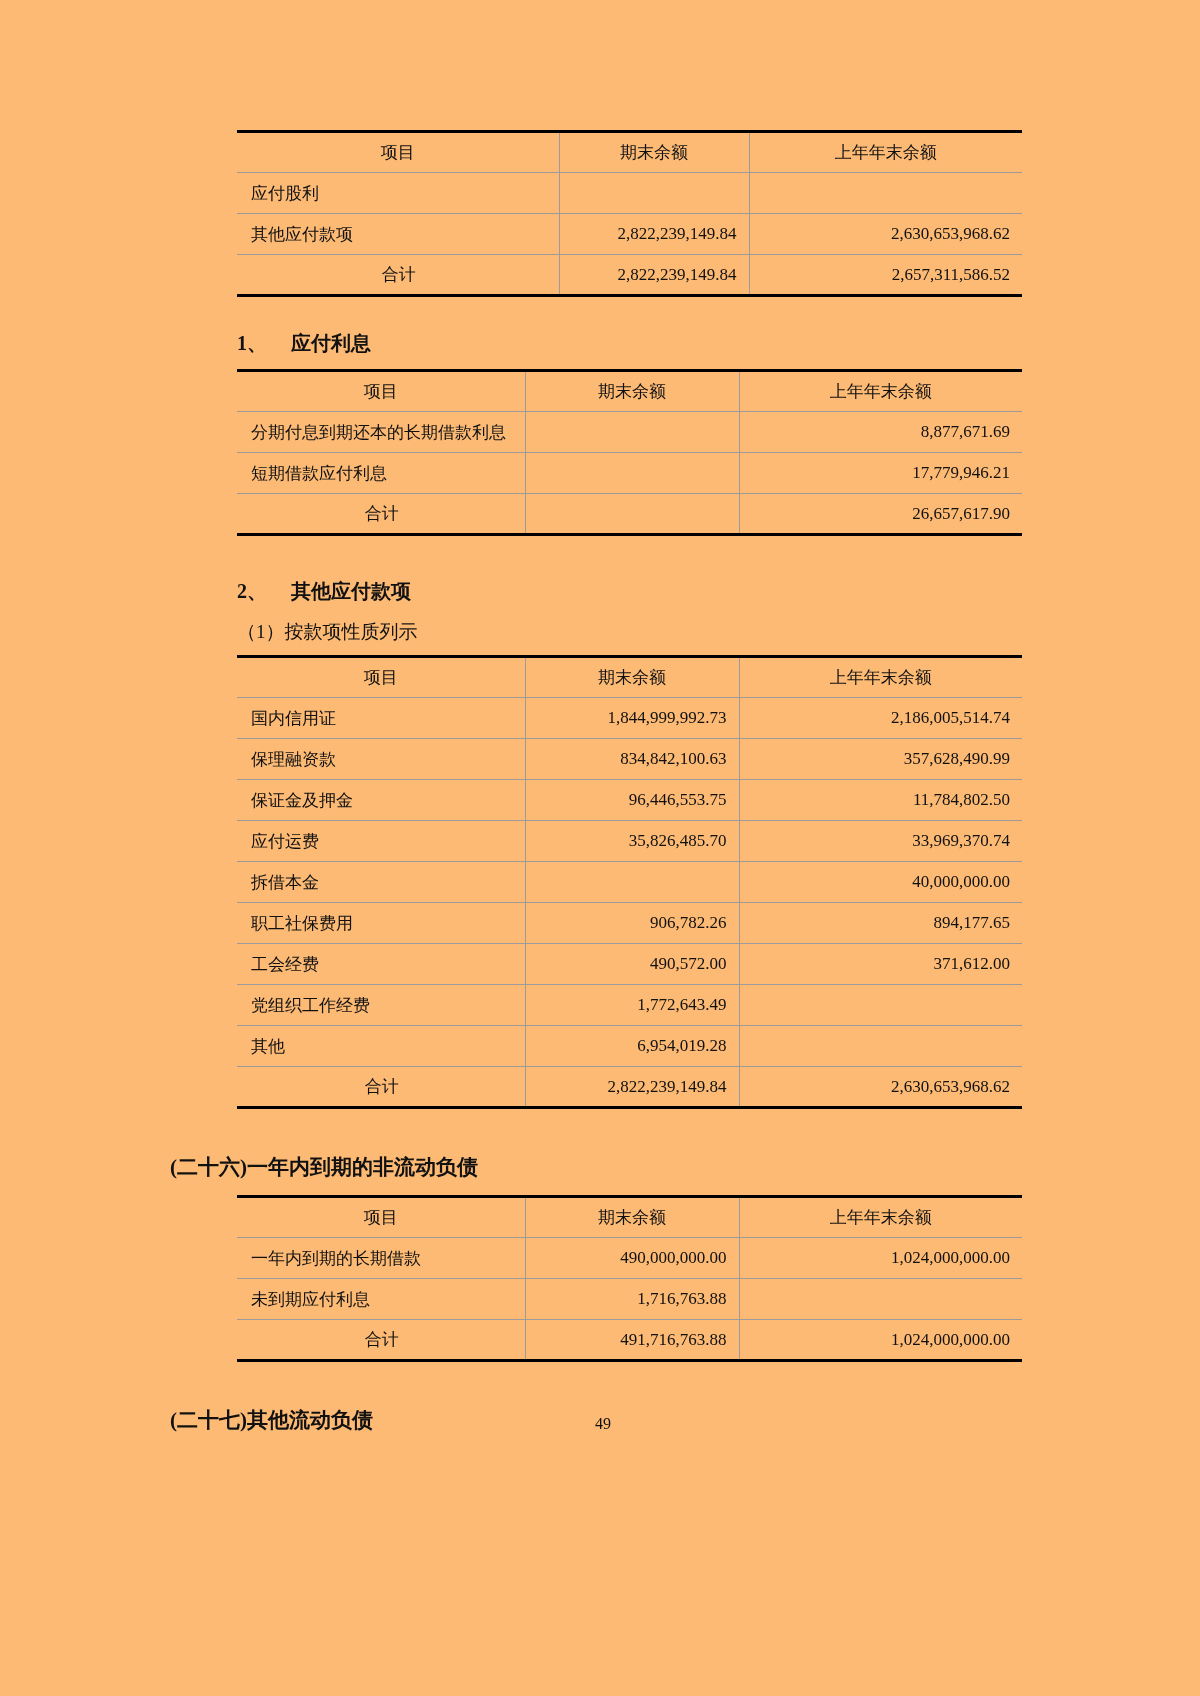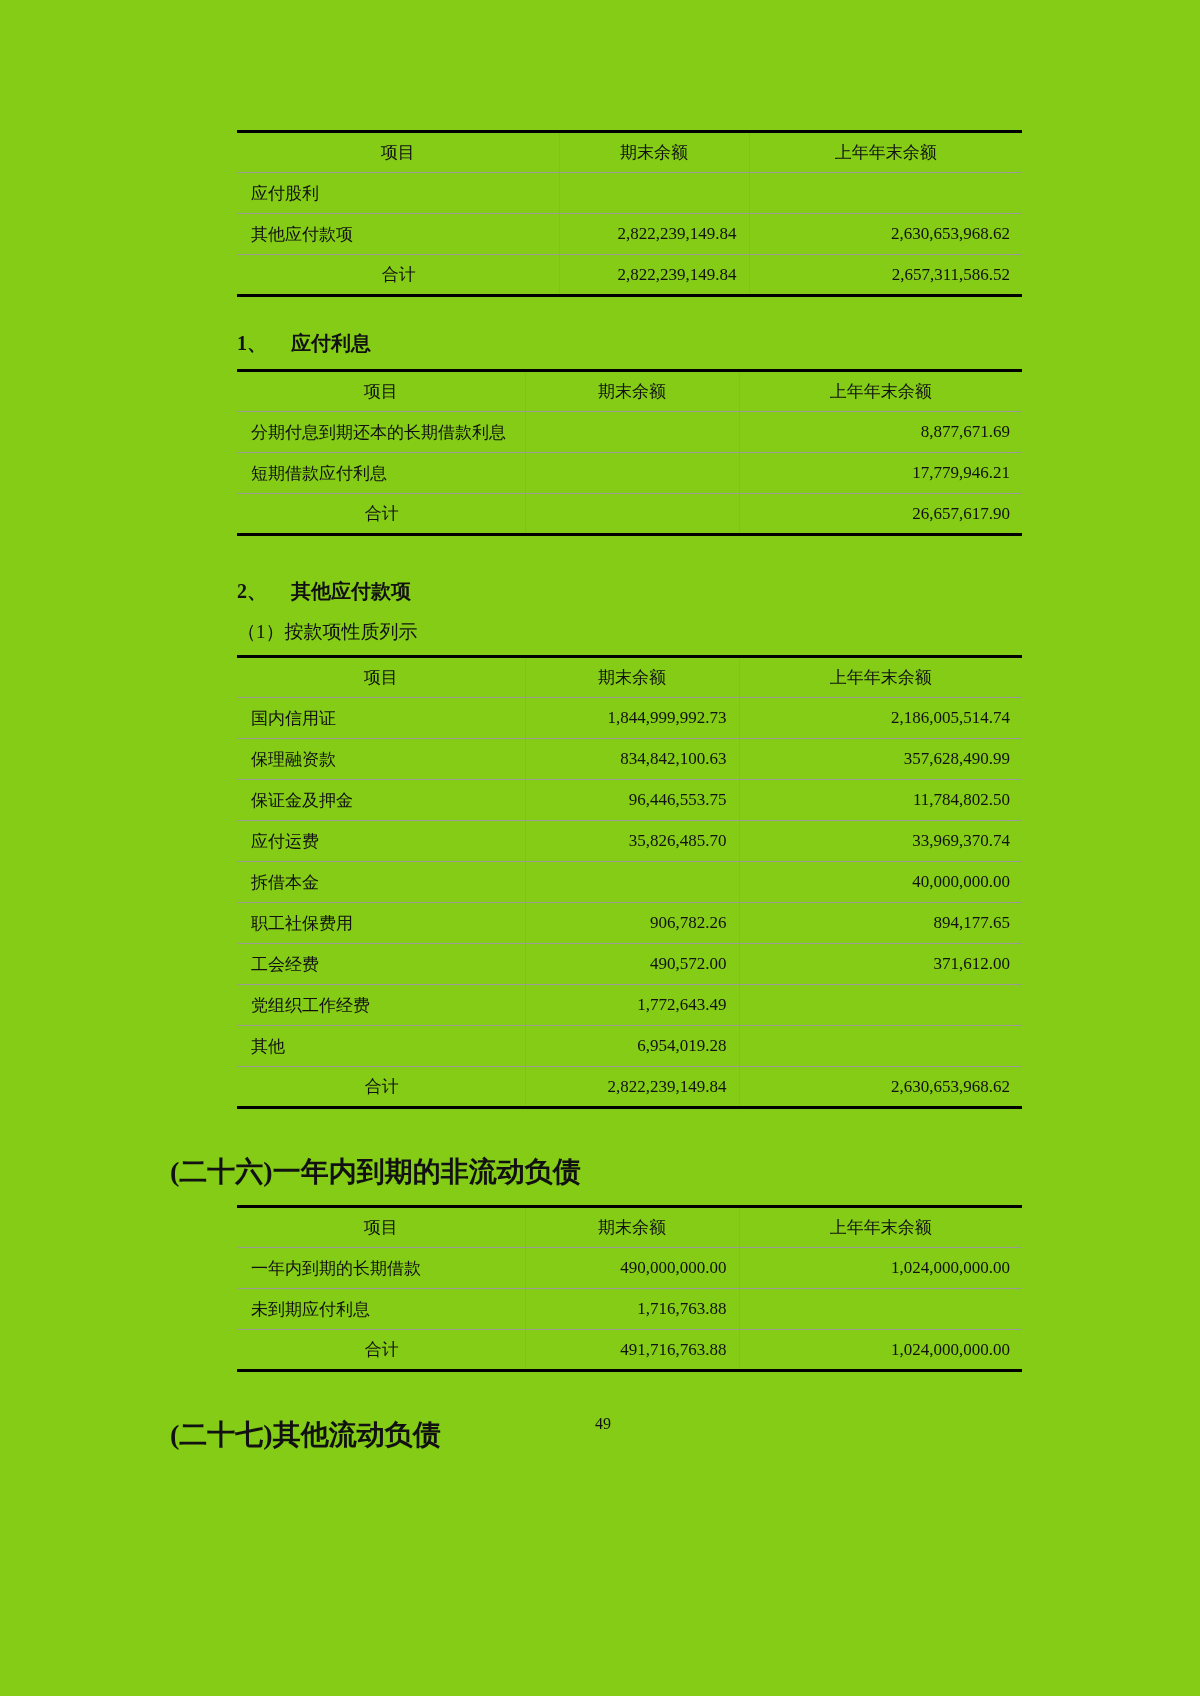--- a/index.html
+++ b/index.html
@@ -2,21 +2,21 @@
 <html><head>
 <meta charset="utf-8">
 <style>
   * { margin:0; padding:0; box-sizing:border-box; }
   html,body { background:#ffffff; }
   body { font-family:"Liberation Serif","DejaVu Serif",serif; color:#111111; }
   .page {
     position:relative;
     width:1200px;
     height:1696px;
-    background:#84cc16;
+    background:#fdba74;
     overflow:hidden;
   }
   .content { padding-left:237px; padding-top:130px; width:1022px; }
 
   table.fin {
     border-collapse:collapse;
     width:785px;
     table-layout:fixed;
     border-top:3px solid #000000;
     border-bottom:3px solid #000000;
@@ -38,21 +38,21 @@
   .fin td.num  { text-align:right;padding-left:16px; }
   .fin tr.total td.label { text-align:center; }
 
   .heading { font-weight:bold; font-size:20px; color:#111111; }
   .heading .h-num { display:inline-block; min-width:54px; }
   .h1-heading { margin-top:33px; margin-bottom:12px; }
   .h2-heading { margin-top:42px; margin-bottom:6px; }
   .sub-heading { font-size:19px; font-weight:normal; margin-top:14px; margin-bottom:10px; }
   .big-heading {
     font-weight:bold;
-    font-size:28px;
+    font-size:21px;
     margin-left:-67px;
     margin-top:44px;
     margin-bottom:14px;
   }
   .big-heading .h-num { min-width:0; }
   .page-number {
     position:absolute;
     top:1415px;
     left:3px;
     width:1200px;

